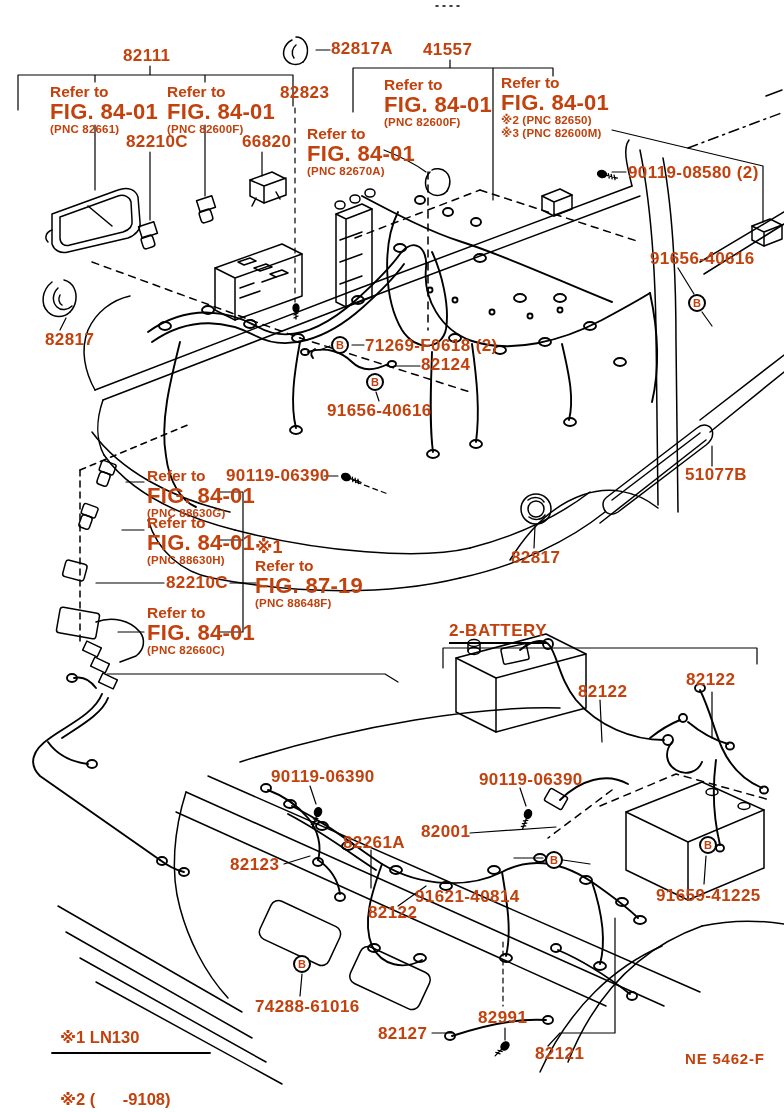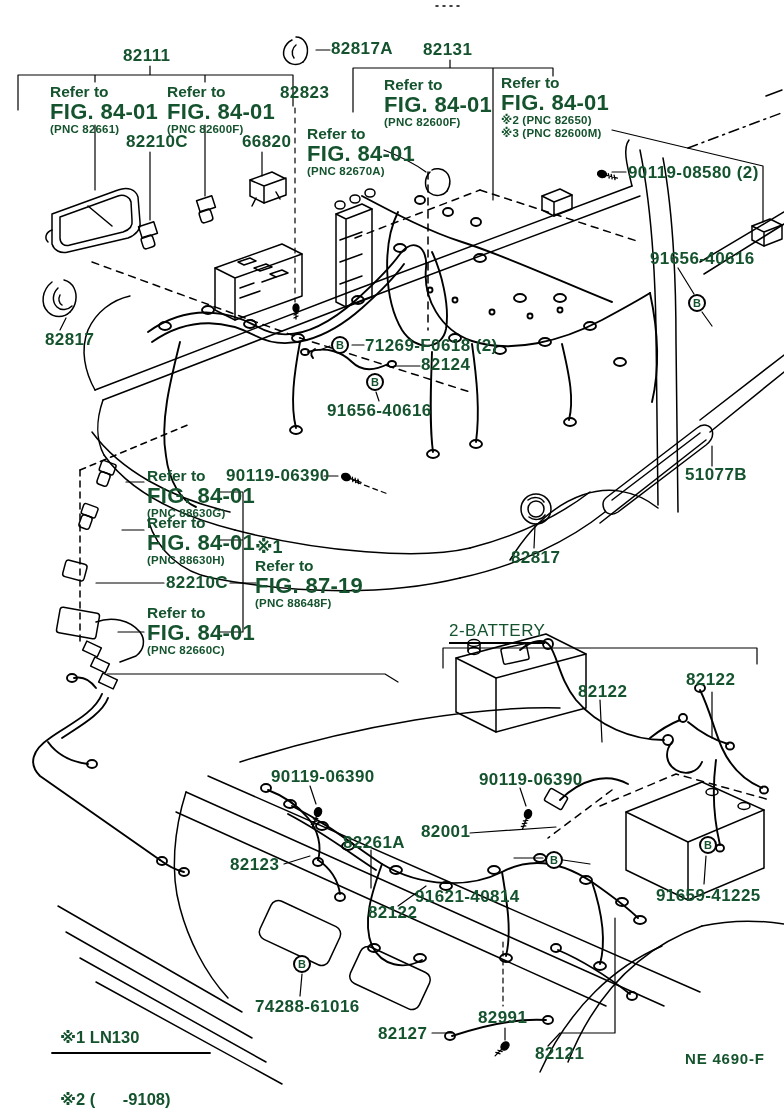--- a/index.html
+++ b/index.html
@@ -1,27 +1,27 @@
 <!DOCTYPE html>
 <html><head>
 <meta charset="utf-8">
 <style>
   html,body{margin:0;padding:0;background:#fff;}
   #stage{position:relative;width:784px;height:1112px;background:#fff;overflow:hidden;
-         font-family:"Liberation Sans","DejaVu Sans",sans-serif;color:#14532d;}
+         font-family:"Liberation Sans","DejaVu Sans",sans-serif;color:#c2410c;}
   #art{position:absolute;left:0;top:0;}
   .pn{position:absolute;font-weight:700;font-size:17px;letter-spacing:.4px;white-space:pre;line-height:1;}
   .callout{position:absolute;font-weight:700;line-height:1;}
   .c-pre{font-size:18px;line-height:1.05;}
   .c-l1{font-size:15.5px;line-height:1.1;}
   .c-l2{font-size:22px;line-height:1.05;letter-spacing:.3px;}
   .c-l3,.c-l4{font-size:11.5px;line-height:1.15;letter-spacing:.2px;}
   .bmark{position:absolute;width:18px;height:18px;border:2px solid #000;border-radius:50%;
          box-sizing:border-box;background:#fff;font-weight:700;font-size:11px;line-height:14px;text-align:center;}
-  .section-label{position:absolute;font-weight:400;font-size:17px;letter-spacing:.5px;
+  .section-label{position:absolute;font-weight:700;font-size:17px;letter-spacing:.5px;
          border-bottom:2px solid #000;padding-bottom:1px;line-height:1.1;}
   .legend{position:absolute;font-weight:700;font-size:16.5px;line-height:1.25;white-space:pre;}
   .footer-code{position:absolute;font-weight:700;font-size:15px;letter-spacing:.8px;}
 </style>
 </head>
 <body>
 
 <div id="stage">
 
   <svg id="art" width="784" height="1112" viewBox="0 0 784 1112">
@@ -335,21 +335,21 @@
         <g transform="translate(505,1046) rotate(135)">
             <ellipse cx="0" cy="0" rx="4.5" ry="3.5" fill="#000"></ellipse>
             <path d="M4,0 H14 M6,-2 L8,2 M9,-2 L11,2"></path>
           </g>
       </g>
     </g>
   </svg>
 
   <div class="pn" style="left:123px;top:47px">82111</div>
   <div class="pn" style="left:331px;top:40px">82817A</div>
-  <div class="pn" style="left:423px;top:41px">82131</div>
+  <div class="pn" style="left:423px;top:41px">41557</div>
   <div class="pn" style="left:280px;top:84px">82823</div>
   <div class="pn" style="left:126px;top:133px">82210C</div>
   <div class="pn" style="left:242px;top:133px">66820</div>
   <div class="pn" style="left:628px;top:164px">90119-08580 (2)</div>
   <div class="pn" style="left:650px;top:250px">91656-40616</div>
   <div class="pn" style="left:45px;top:331px">82817</div>
   <div class="pn" style="left:365px;top:337px">71269-F0618 (2)</div>
   <div class="pn" style="left:421px;top:356px">82124</div>
   <div class="pn" style="left:327px;top:402px">91656-40616</div>
   <div class="pn" style="left:226px;top:467px">90119-06390</div>
@@ -365,21 +365,21 @@
   <div class="pn" style="left:415px;top:888px">91621-40814</div>
   <div class="pn" style="left:230px;top:856px">82123</div>
   <div class="pn" style="left:368px;top:904px">82122</div>
   <div class="pn" style="left:656px;top:887px">91659-41225</div>
   <div class="pn" style="left:255px;top:998px">74288-61016</div>
   <div class="pn" style="left:378px;top:1025px">82127</div>
   <div class="pn" style="left:478px;top:1009px">82991</div>
   <div class="pn" style="left:535px;top:1045px">82121</div>
 
   <div class="section-label" style="left:449px;top:622px">2-BATTERY</div>
-  <div class="footer-code" style="left:685px;top:1050px">NE 4690-F</div>
+  <div class="footer-code" style="left:685px;top:1050px">NE 5462-F</div>
 
   <div class="callout" style="left:50px;top:83px">
     <div class="c-l1">Refer to</div>
     <div class="c-l2">FIG. 84-01</div>
     <div class="c-l3">(PNC 82661)</div>
   </div>
   <div class="callout" style="left:167px;top:83px">
     <div class="c-l1">Refer to</div>
     <div class="c-l2">FIG. 84-01</div>
     <div class="c-l3">(PNC 82600F)</div>

